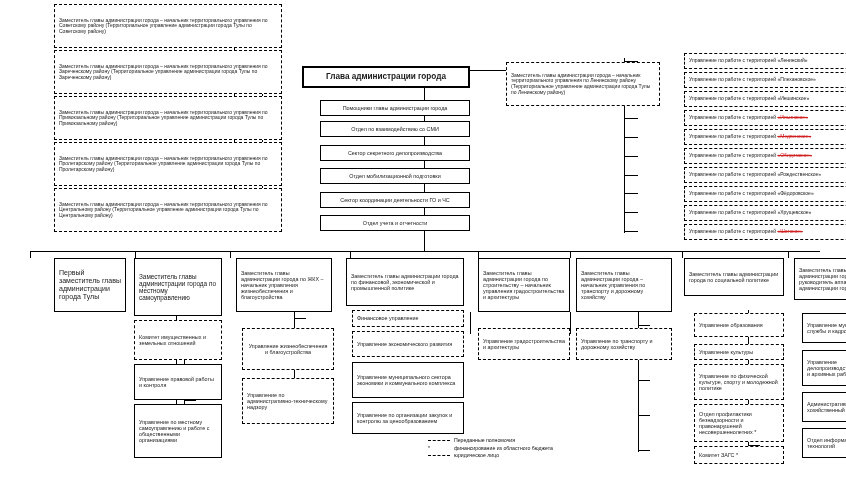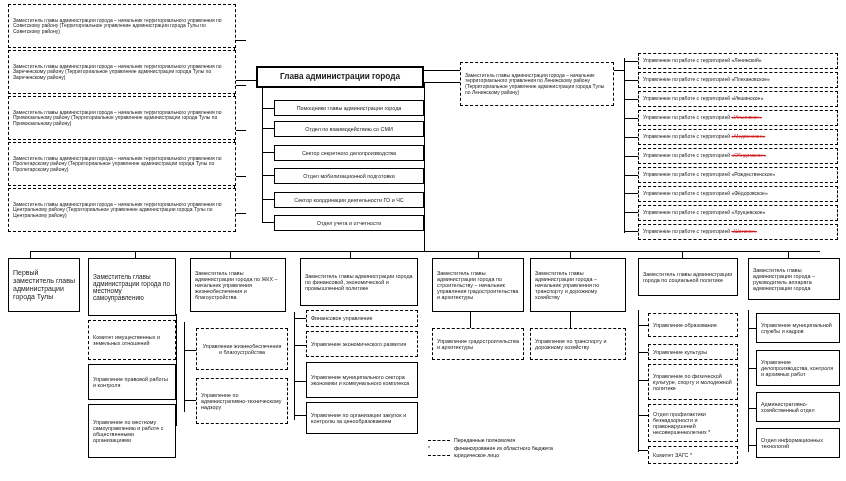--- a/index.html
+++ b/index.html
@@ -8,20 +8,21 @@
     font-family:"Liberation Sans","DejaVu Sans",sans-serif;
     color:#1a1a1a;
   }
   .node{
     position:absolute;box-sizing:border-box;
     background:#ffffff;
     display:flex;align-items:center;
     padding:2px 4px;
     line-height:1.12;
     overflow:hidden;
+    margin-left:46px;
   }
   .solid{border:1px solid #000;}
   .dashed{border:1px dashed #000;}
   .center{justify-content:center;text-align:center;}
   .left{justify-content:flex-start;text-align:left;}
   .t5{font-size:5.0px;}
   .t55{font-size:5.4px;}
   .t65{font-size:6.4px;}
   .t7{font-size:7.0px;}
   .head-box{

